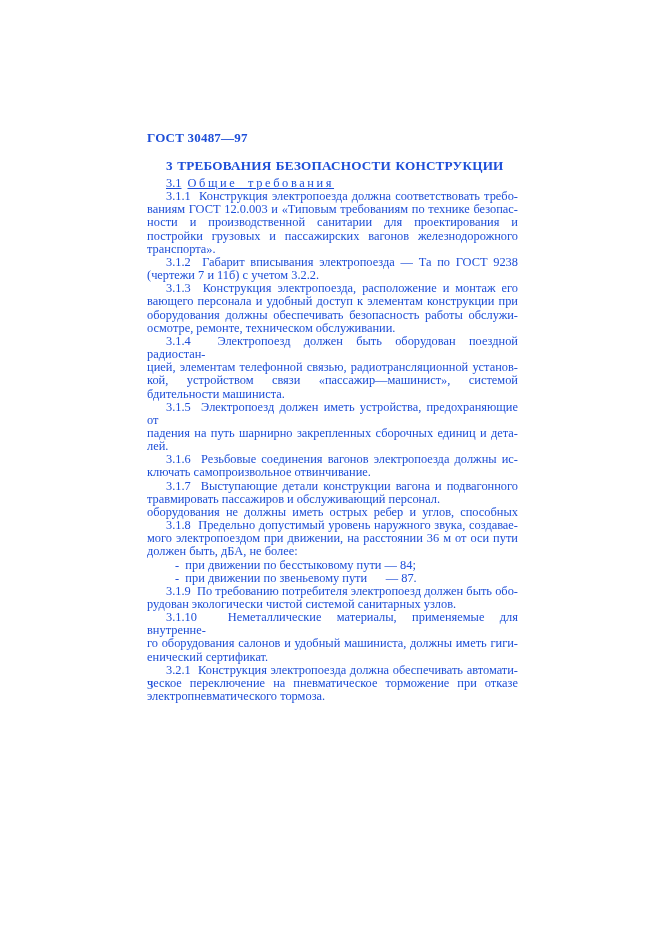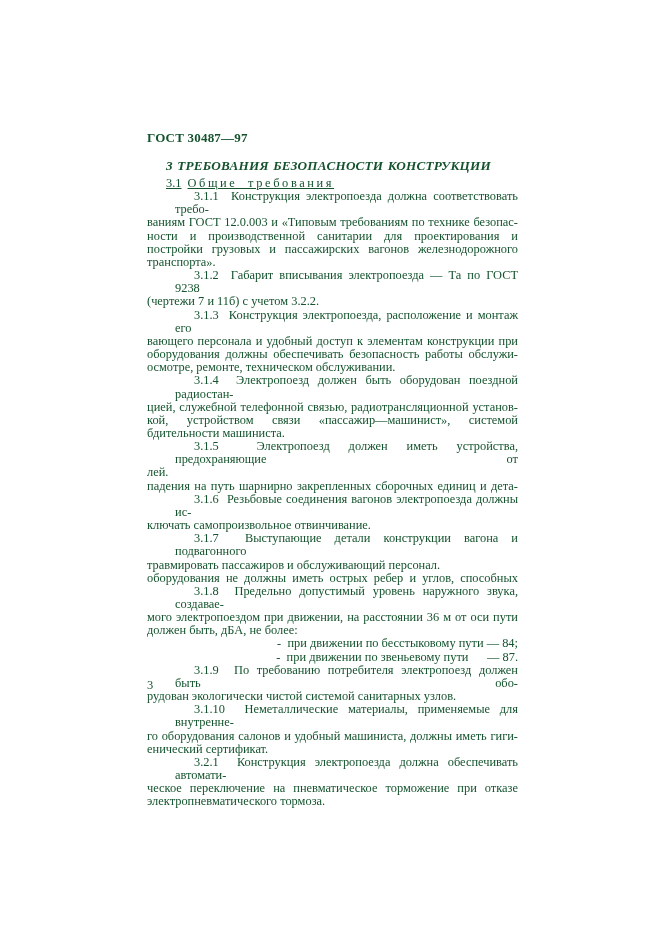--- a/index.html
+++ b/index.html
@@ -5,60 +5,58 @@
   html, body {
     margin: 0; padding: 0;
     background: #ffffff;
   }
   .page {
     position: relative;
     width: 661px; height: 936px;
     background: #ffffff;
     overflow: hidden;
     font-family: "Liberation Serif", "DejaVu Serif", serif;
-    color: #14532d;
+    color: #1d4ed8;
   }
   .running-header {
     position: absolute; left: 147px; top: 130px;
     font-size: 13px; font-weight: 700; letter-spacing: 0.2px;
     white-space: nowrap;
   }
   .section-heading {
     position: absolute; left: 147px; top: 158px; width: 420px;
     margin: 0;
     font-size: 13.2px; font-weight: 700;
     letter-spacing: 0.2px; word-spacing: 1px;
     text-indent: 19px;
     white-space: nowrap;
-    font-style: italic;
   }
   .content {
     position: absolute; left: 147px; top: 177px; width: 371px;
     font-size: 12.4px; line-height: 13.15px;
   }
   .subheading {
     text-indent: 19px;
     white-space: nowrap;
     text-decoration: underline;
   }
   .sub-title {
     margin-left: 6px;
     letter-spacing: 2.6px;
     word-spacing: 5px;
   }
   .line { }
   .line.justify {
     text-align: justify;
     text-align-last: justify;
   }
-  .line.indent { text-indent: 19px; margin-left: 28px; }
+  .line.indent { text-indent: 19px; }
   .line.list {
     text-indent: 28px;
     white-space: nowrap;
-    text-align: right;
   }
   .page-number {
     position: absolute; left: 147px; top: 678px;
     font-size: 12.5px;
   }
 </style>
 </head>
 <body>
 
 <div class="page">
@@ -73,26 +71,26 @@
       <div class="line justify">ности и производственной санитарии для проектирования и</div>
       <div class="line justify">постройки грузовых и пассажирских вагонов железнодорожного</div>
       <div class="line">транспорта».</div>
       <div class="line indent justify">3.1.2&nbsp; Габарит вписывания электропоезда — Та по ГОСТ 9238</div>
       <div class="line">(чертежи 7 и 11б) с учетом 3.2.2.</div>
       <div class="line indent justify">3.1.3&nbsp; Конструкция электропоезда, расположение и монтаж его</div>
       <div class="line justify">вающего персонала и удобный доступ к элементам конструкции при</div>
       <div class="line justify">оборудования должны обеспечивать безопасность работы обслужи-</div>
       <div class="line">осмотре, ремонте, техническом обслуживании.</div>
       <div class="line indent justify">3.1.4&nbsp; Электропоезд должен быть оборудован поездной радиостан-</div>
-      <div class="line justify">цией, служебной телефонной связью, радиотрансляционной установ-</div>
+      <div class="line justify">цией, элементам телефонной связью, радиотрансляционной установ-</div>
       <div class="line justify">кой, устройством связи «пассажир—машинист», системой</div>
       <div class="line">бдительности машиниста.</div>
       <div class="line indent justify">3.1.5&nbsp; Электропоезд должен иметь устройства, предохраняющие от</div>
+      <div class="line justify">падения на путь шарнирно закрепленных сборочных единиц и дета-</div>
       <div class="line">лей.</div>
-      <div class="line justify">падения на путь шарнирно закрепленных сборочных единиц и дета-</div>
       <div class="line indent justify">3.1.6&nbsp; Резьбовые соединения вагонов электропоезда должны ис-</div>
       <div class="line">ключать самопроизвольное отвинчивание.</div>
       <div class="line indent justify">3.1.7&nbsp; Выступающие детали конструкции вагона и подвагонного</div>
       <div class="line">травмировать пассажиров и обслуживающий персонал.</div>
       <div class="line justify">оборудования не должны иметь острых ребер и углов, способных</div>
       <div class="line indent justify">3.1.8&nbsp; Предельно допустимый уровень наружного звука, создавае-</div>
       <div class="line justify">мого электропоездом при движении, на расстоянии 36 м от оси пути</div>
       <div class="line">должен быть, дБА, не более:</div>
       <div class="line list">-&nbsp; при движении по бесстыковому пути — 84;</div>
       <div class="line list">-&nbsp; при движении по звеньевому пути&nbsp;&nbsp;&nbsp;&nbsp;&nbsp;&nbsp;— 87.</div>

